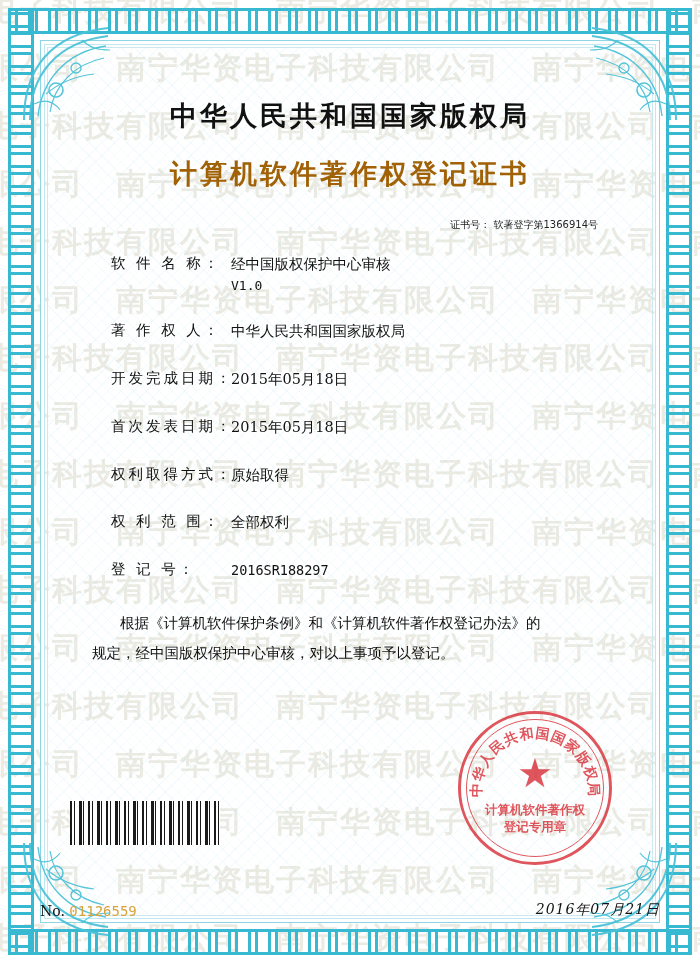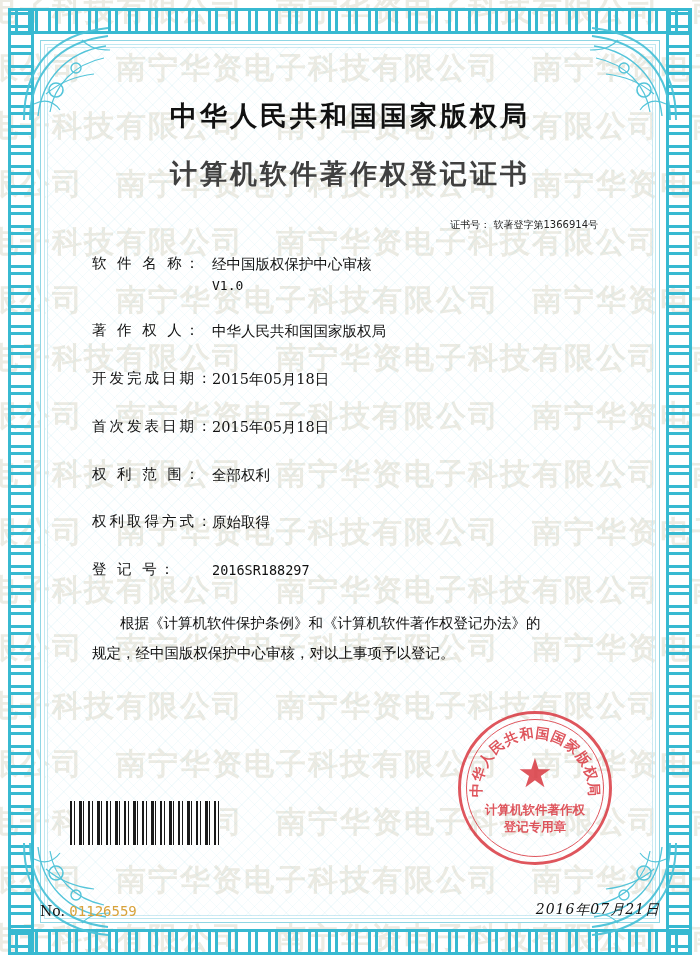--- a/index.html
+++ b/index.html
@@ -109,21 +109,21 @@
     letter-spacing:3px;
     color:#111;
     margin-top:28px;
   }
   .title2{
     text-align:center;
     font-family:"DejaVu Serif","Liberation Serif",serif;
     font-weight:bold;
     font-size:27px;
     letter-spacing:3px;
-    color:#404040;
+    color:#a16207;
     margin-top:22px;
   }
   .cert-no{
     text-align:right;
     font-size:10px;
     color:#222;
     margin-top:26px;
     padding-right:42px;
     font-family:"DejaVu Sans","Liberation Sans",sans-serif;
   }
@@ -132,20 +132,21 @@
     margin-top:22px;
     padding-left:32px;
     font-family:"DejaVu Serif","Liberation Serif",serif;
   }
   .frow{
     display:flex;
     align-items:flex-start;
     margin-bottom:26px;
     font-size:14.5px;
     color:#111;
+    margin-left:19px;
   }
   .flabel{
     width:120px;
     flex:0 0 120px;
     letter-spacing:3px;
     white-space:nowrap;
   }
   .fvalue{
     flex:1;
     line-height:1.5;
@@ -348,27 +349,27 @@
         <div class="flabel">开发完成日期：</div>
         <div class="fvalue">2015年05月18日</div>
       </div>
 
       <div class="frow">
         <div class="flabel">首次发表日期：</div>
         <div class="fvalue">2015年05月18日</div>
       </div>
 
       <div class="frow">
+        <div class="flabel">权利取得方式：</div>
+        <div class="fvalue">原始取得</div>
+      </div>
+
+      <div class="frow">
         <div class="flabel">权 利 范 围：</div>
         <div class="fvalue">全部权利</div>
-      </div>
-
-      <div class="frow">
-        <div class="flabel">权利取得方式：</div>
-        <div class="fvalue">原始取得</div>
       </div>
 
       <div class="frow">
         <div class="flabel">登 记 号：</div>
         <div class="fvalue">
           <span class="mono">2016SR188297</span>
         </div>
       </div>
 
     </div>

